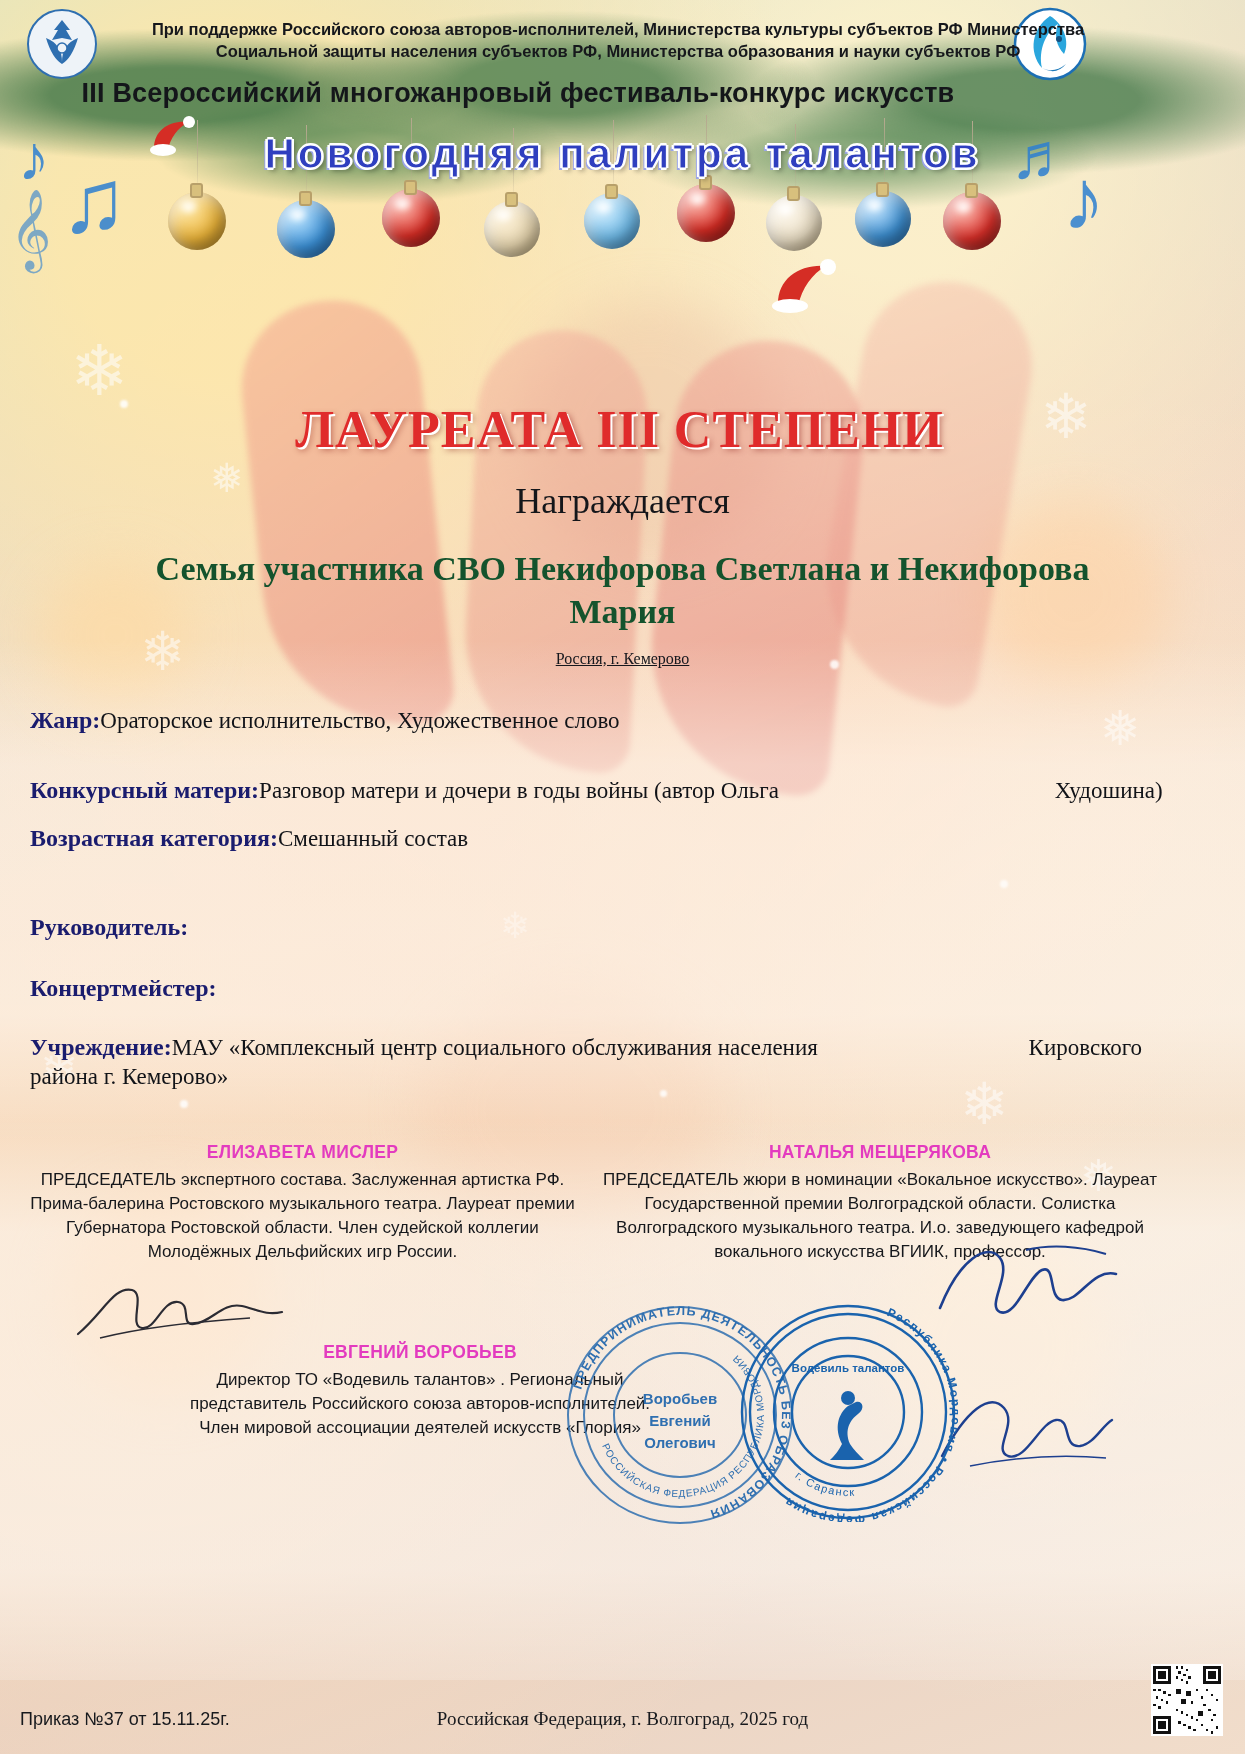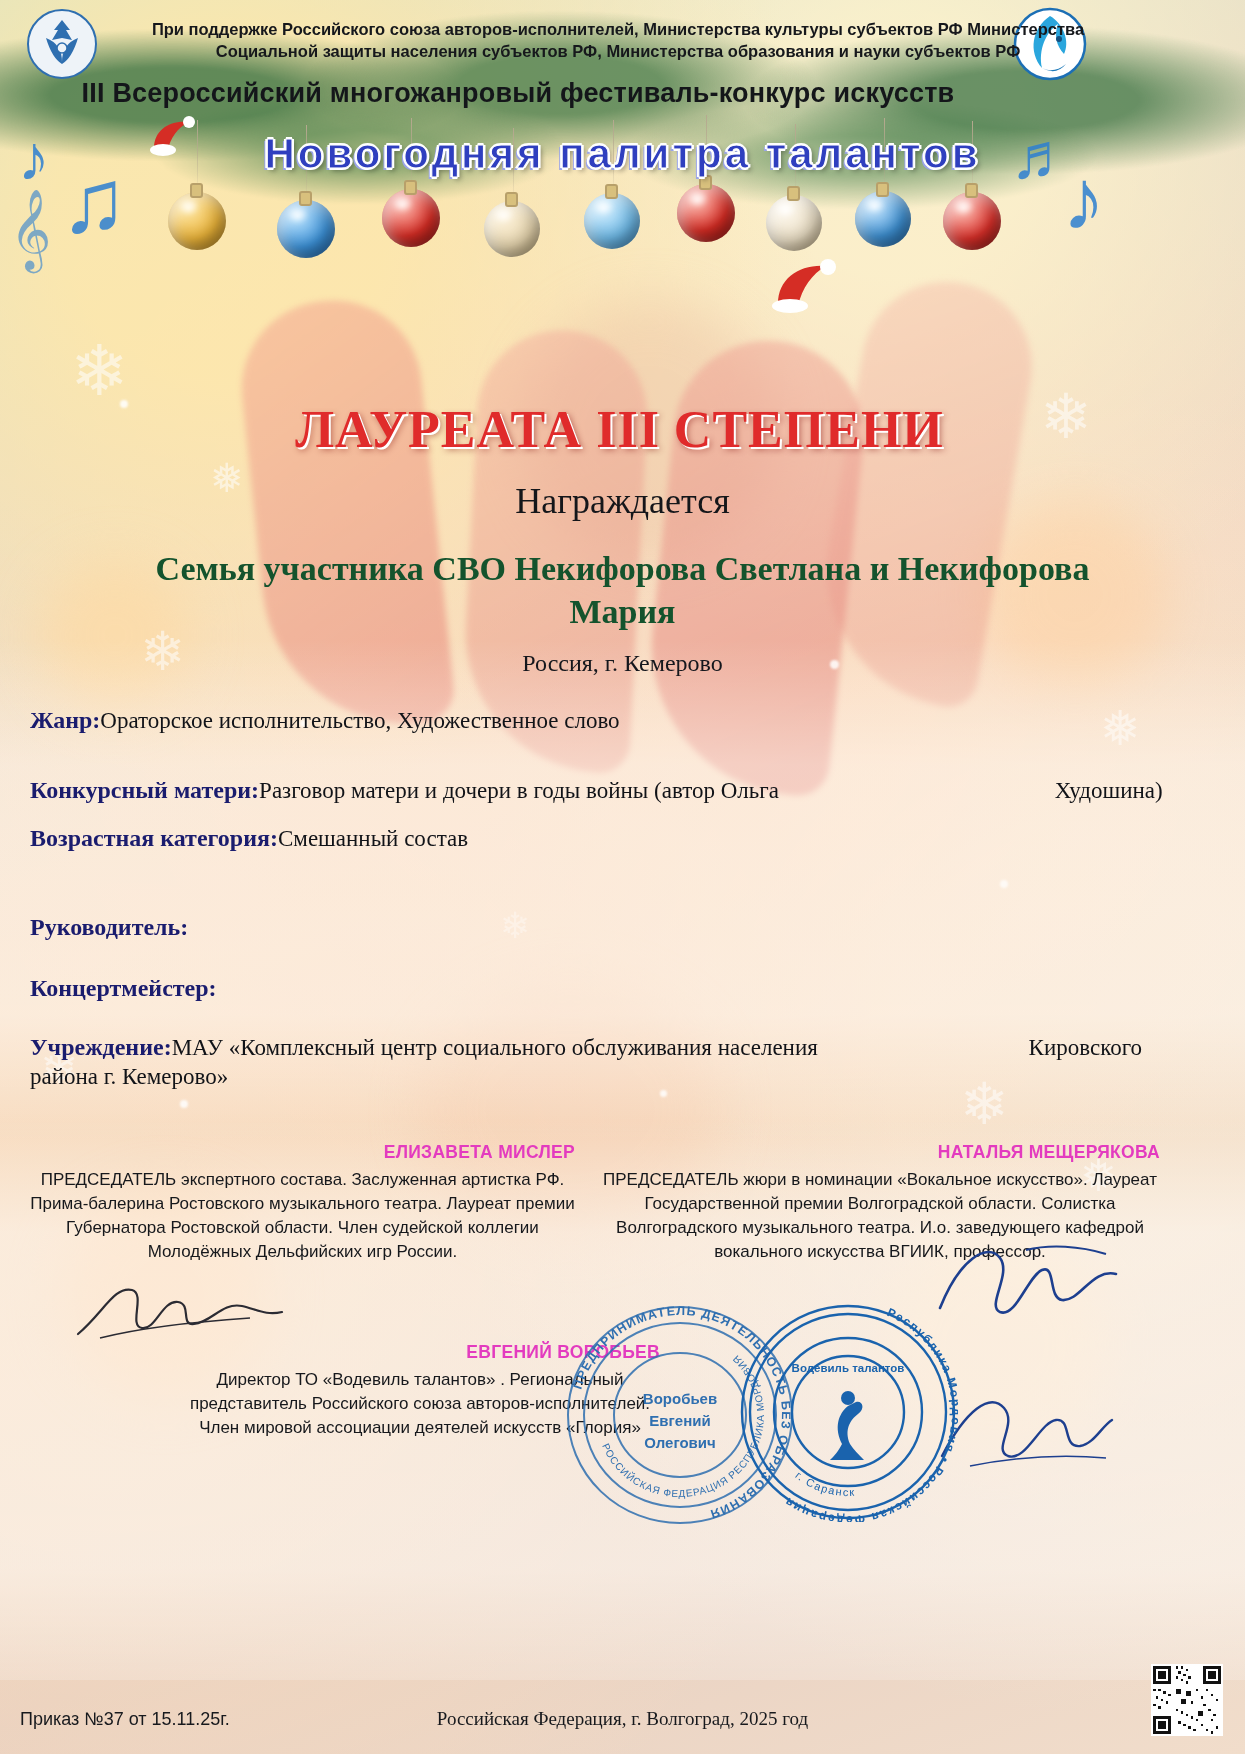--- a/index.html
+++ b/index.html
@@ -81,28 +81,28 @@
   .awarded{
     position:absolute;left:0;top:480px;width:1245px;text-align:center;
     font-size:36px;color:#14161a;
   }
   .laureate{
     position:absolute;left:120px;top:548px;width:1005px;text-align:center;
     font-weight:700;font-size:34px;line-height:1.25;color:#14532d;
   }
   .city{
     position:absolute;left:0;top:650px;width:1245px;text-align:center;
-    font-size:24px;color:#15171d;
+    font-size:16px;color:#15171d;text-decoration:underline;
   }
   .frow{position:absolute;left:30px;width:1185px;font-size:23px;color:#16181d;line-height:1.25;}
   .flabel{font-weight:700;font-size:24px;color:#1a1c6e;font-family:"Liberation Serif",serif;}
   .fvalue{color:#111318;}
   
   .sig{position:absolute;text-align:center;font-family:"Liberation Sans",sans-serif;color:#16181c;}
-  .sig .name{color:#e33bbf;font-size:17.5px;font-weight:700;letter-spacing:.3px;margin-bottom:5px;text-align:right;}
+  .sig .name{color:#e33bbf;font-size:17.5px;font-weight:700;letter-spacing:.3px;margin-bottom:5px;}
   .sig .desc{font-size:17px;line-height:1.42;}
   .handsig{position:absolute;pointer-events:none;}
   .stamp{position:absolute;}
   .qr{position:absolute;right:22px;bottom:18px;width:72px;height:72px;}
   .footL{position:absolute;left:20px;bottom:24px;font-family:"Liberation Sans",sans-serif;font-size:18px;color:#17191d;}
   .footC{position:absolute;left:0;bottom:24px;width:1245px;text-align:center;font-size:19px;color:#17191d;}
 </style>
 </head>
 <body>
 

